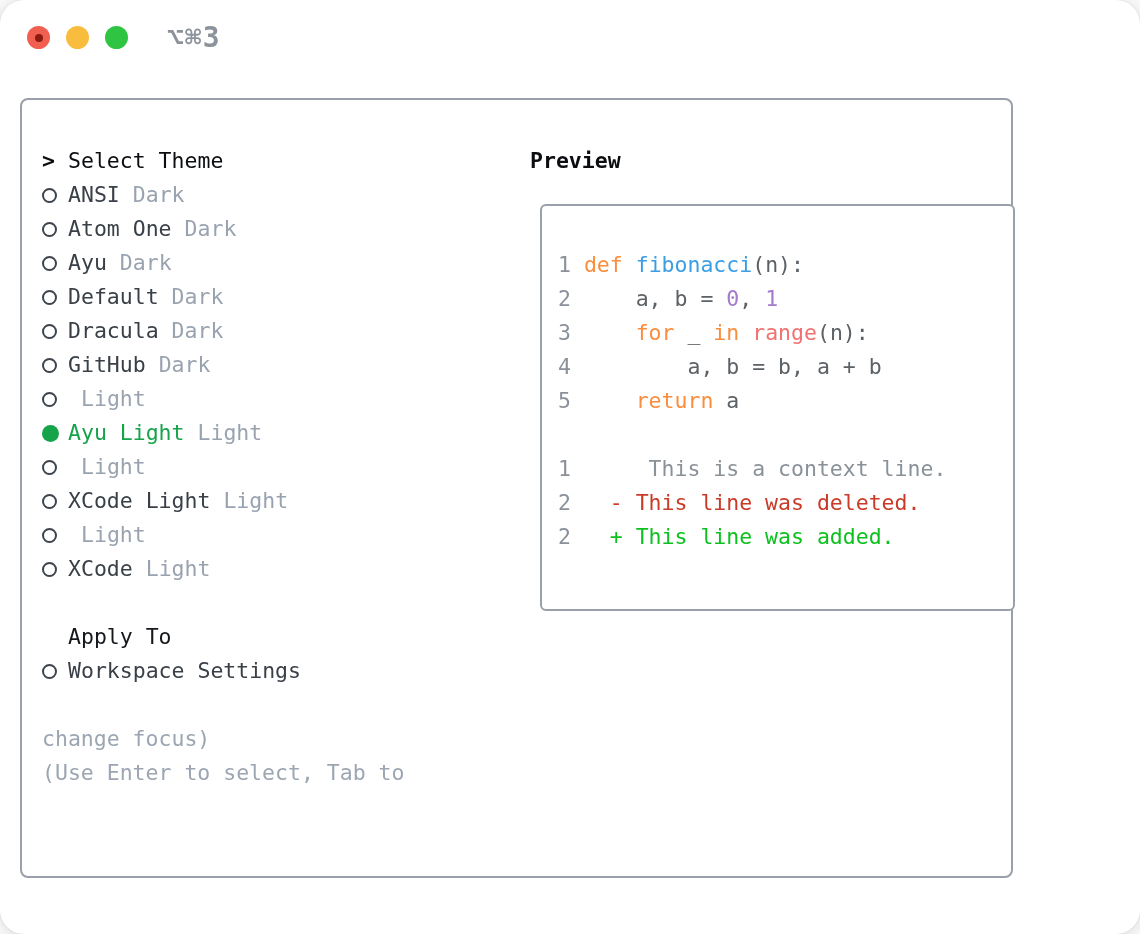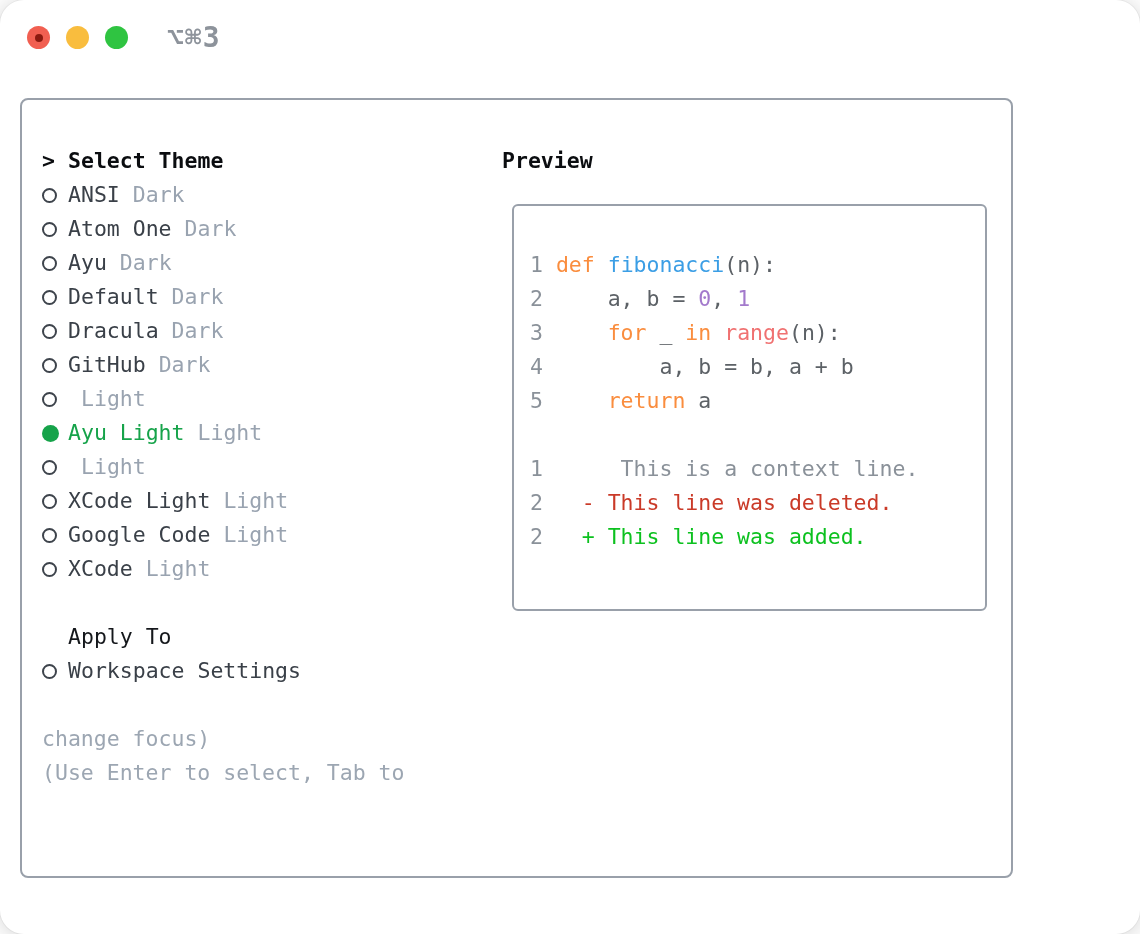--- a/index.html
+++ b/index.html
@@ -37,32 +37,32 @@
     border:2px solid var(--border_gray,#99A0AA);
     border-radius:8px;background:#fff;
   }
 
   
   .left-col{position:absolute;left:20px;top:44px;width:445px;font-size:21.5px;line-height:34px;}
   .row{display:flex;align-items:center;height:34px;}
   .row.spacer{height:34px;}
   .marker{width:26px;flex:none;display:flex;align-items:center;}
   .prompt{font-weight:700;color:var(--heading_black,#0B0D10);}
-  .title{font-weight:700;color:var(--heading_black,#0B0D10);white-space:pre;}
+  .title{font-weight:400;color:var(--heading_black,#0B0D10);white-space:pre;}
   .title2{color:#14171B;white-space:pre;}
   .radio{width:15px;height:15px;border:2px solid #3E444C;border-radius:50%;}
   .radio.on{width:17px;height:17px;border:none;background:var(--selection_green,#16A34A);}
   .name{color:var(--item_fg,#3A4048);white-space:pre;}
   .name.sel{color:var(--selection_green,#16A34A);}
   .tag{color:var(--tag_gray,#99A3B0);margin-left:13px;white-space:pre;}
   .hint{color:var(--hint_gray,#9CA6B2);white-space:pre;}
   .hint div{height:34px;line-height:34px;}
 
   
-  .right-col{position:absolute;left:480px;top:44px;}
+  .right-col{position:absolute;left:508px;top:44px;}
   .preview-title{font-size:21.5px;line-height:34px;height:34px;font-weight:700;color:var(--heading_black,#0B0D10);}
   .preview-box{
     margin-top:26px;margin-left:10px;
     width:475px;height:407px;
     border:2px solid var(--border_gray,#99A0AA);
     border-radius:6px;background:#fff;overflow:hidden;
   }
   .preview-box pre{
     margin:0;padding:42px 0 0 16px;
     font-family:"DejaVu Sans Mono","Liberation Mono",monospace;
@@ -166,21 +166,20 @@
             <span class="marker">
               <span class="radio"></span>
             </span>
             <span class="name">XCode Light</span>
             <span class="tag">Light</span>
           </div>
           <div class="row item">
             <span class="marker">
               <span class="radio"></span>
             </span>
-            <span class="name">Google Code</span>
             <span class="tag">Light</span>
           </div>
           <div class="row item">
             <span class="marker">
               <span class="radio"></span>
             </span>
             <span class="name">XCode</span>
             <span class="tag">Light</span>
           </div>
         </div>

